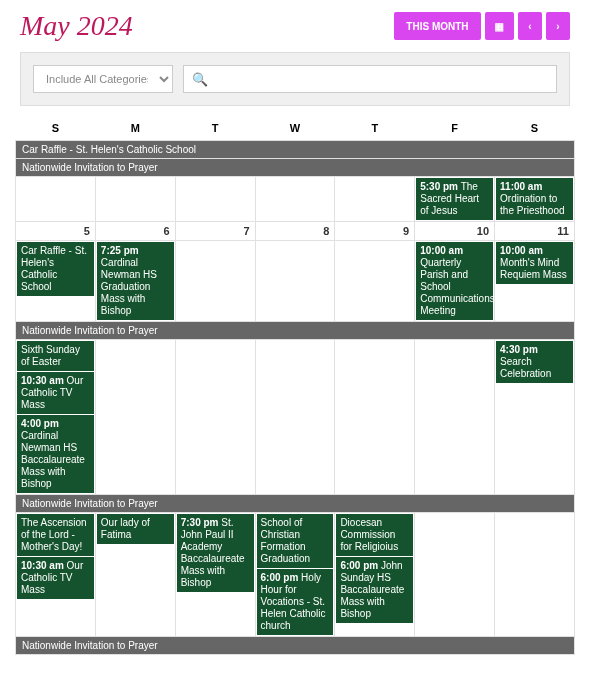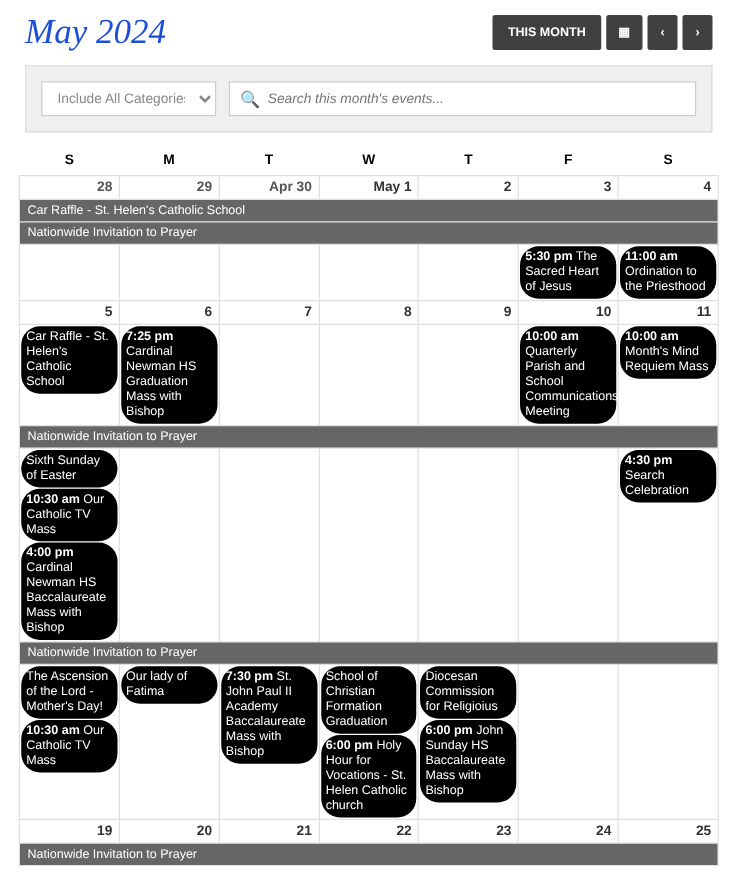--- a/index.html
+++ b/index.html
@@ -1,32 +1,32 @@
 <!DOCTYPE html>
 <html><head>
 <meta charset="utf-8">
 <style>
 * { box-sizing: border-box; margin: 0; padding: 0; }
 body { font-family: Arial, sans-serif; font-size: 12px; background: #fff; width: 590px; }
 .header { display: flex; justify-content: space-between; align-items: center; padding: 10px 20px 5px; }
-.title { font-family: Georgia, 'Times New Roman', serif; font-style: italic; font-size: 28px; color: #1d4ed8; font-weight: normal; }
+.title { font-family: Georgia, 'Times New Roman', serif; font-style: italic; font-size: 28px; color: #be185d; font-weight: normal; }
 .nav-buttons { display: flex; gap: 4px; }
-.btn { background: #404040; color: #fff; border: none; padding: 6px 10px; font-size: 10px; font-weight: bold; border-radius: 2px; cursor: pointer; display: inline-flex; align-items: center; justify-content: center; min-width: 24px; height: 28px; }
+.btn { background: #d946ef; color: #fff; border: none; padding: 6px 10px; font-size: 10px; font-weight: bold; border-radius: 2px; cursor: pointer; display: inline-flex; align-items: center; justify-content: center; min-width: 24px; height: 28px; }
 .btn-thismonth { padding: 6px 12px; }
 .filter-bar { background: #f0f0f0; border: 1px solid #ddd; margin: 5px 20px 10px; padding: 12px; display: flex; gap: 10px; }
 .cat-select { border: 1px solid #ccc; padding: 6px 8px; font-size: 11px; color: #888; width: 140px; background: #fff; }
 .search-wrap { flex: 1; border: 1px solid #ccc; background: #fff; display: flex; align-items: center; padding: 0 8px; }
 .search-icon { color: #ccc; font-size: 13px; margin-right: 6px; }
 .search-input { border: none; outline: none; font-size: 11px; font-style: italic; color: #888; width: 100%; padding: 6px 0; }
 .cal { width: 560px; margin: 0 auto; border-collapse: collapse; table-layout: fixed; }
 .cal th { font-weight: bold; font-size: 11px; padding: 6px 0; border-bottom: 1px solid #ddd; text-align: center; }
 .cal td { border: 1px solid #e0e0e0; vertical-align: top; padding: 0; position: relative; }
 .daynum { text-align: right; padding: 3px 5px; font-size: 11px; font-weight: bold; color: #333; }
 .daynum.other { color: #555; }
-.event { background: #000000; color: #fff; font-size: 10px; padding: 3px 4px; margin: 1px; line-height: 12px; border-radius: 15px; }
+.event { background: #14532d; color: #fff; font-size: 10px; padding: 3px 4px; margin: 1px; line-height: 12px; }
 .event .tm { font-weight: bold; }
 .span-row td { padding: 0; }
 .span-event { background: #666; color: #fff; font-size: 10px; padding: 3px 6px; margin: 0; }
 .cellcontent { min-height: 0; }
 </style>
 </head>
 <body>
 
 <div class="header">
   <h1 class="title">May 2024</h1>
@@ -43,60 +43,36 @@
       </button>
   </div>
 </div>
 
 <div class="filter-bar">
   <select class="cat-select">
     <option>Include All Categories</option>
   </select>
   <div class="search-wrap">
     <span class="search-icon">🔍</span>
-    <input class="search-input" placeholder="Search this month's events..." style="">
   </div>
 </div>
 
 <table class="cal">
   <thead>
       <tr id="dow-row">
         <th>S</th>
         <th>M</th>
         <th>T</th>
         <th>W</th>
         <th>T</th>
         <th>F</th>
         <th>S</th>
       </tr>
     </thead>
   <tbody id="cal-body">
-      <tr>
-        <td>
-          <div class="daynum other">28</div>
-        </td>
-        <td>
-          <div class="daynum other">29</div>
-        </td>
-        <td>
-          <div class="daynum other">Apr 30</div>
-        </td>
-        <td>
-          <div class="daynum">May 1</div>
-        </td>
-        <td>
-          <div class="daynum">2</div>
-        </td>
-        <td>
-          <div class="daynum">3</div>
-        </td>
-        <td>
-          <div class="daynum">4</div>
-        </td>
-      </tr>
       <tr class="span-row">
         <td colspan="7">
           <div class="span-event">Car Raffle - St. Helen's Catholic School</div>
         </td>
       </tr>
       <tr class="span-row">
         <td colspan="7">
           <div class="span-event">Nationwide Invitation to Prayer</div>
         </td>
       </tr>
@@ -249,42 +225,19 @@
             <div class="event"><span class="tm">6:00 pm</span> <span>John Sunday HS Baccalaureate Mass with Bishop</span></div>
           </div>
         </td>
         <td>
           <div class="cellcontent"></div>
         </td>
         <td>
           <div class="cellcontent"></div>
         </td>
       </tr>
-      <tr>
-        <td>
-          <div class="daynum">19</div>
-        </td>
-        <td>
-          <div class="daynum">20</div>
-        </td>
-        <td>
-          <div class="daynum">21</div>
-        </td>
-        <td>
-          <div class="daynum">22</div>
-        </td>
-        <td>
-          <div class="daynum">23</div>
-        </td>
-        <td>
-          <div class="daynum">24</div>
-        </td>
-        <td>
-          <div class="daynum">25</div>
-        </td>
-      </tr>
       <tr class="span-row">
         <td colspan="7">
           <div class="span-event">Nationwide Invitation to Prayer</div>
         </td>
       </tr>
     </tbody>
 </table>
 
 </body></html>

